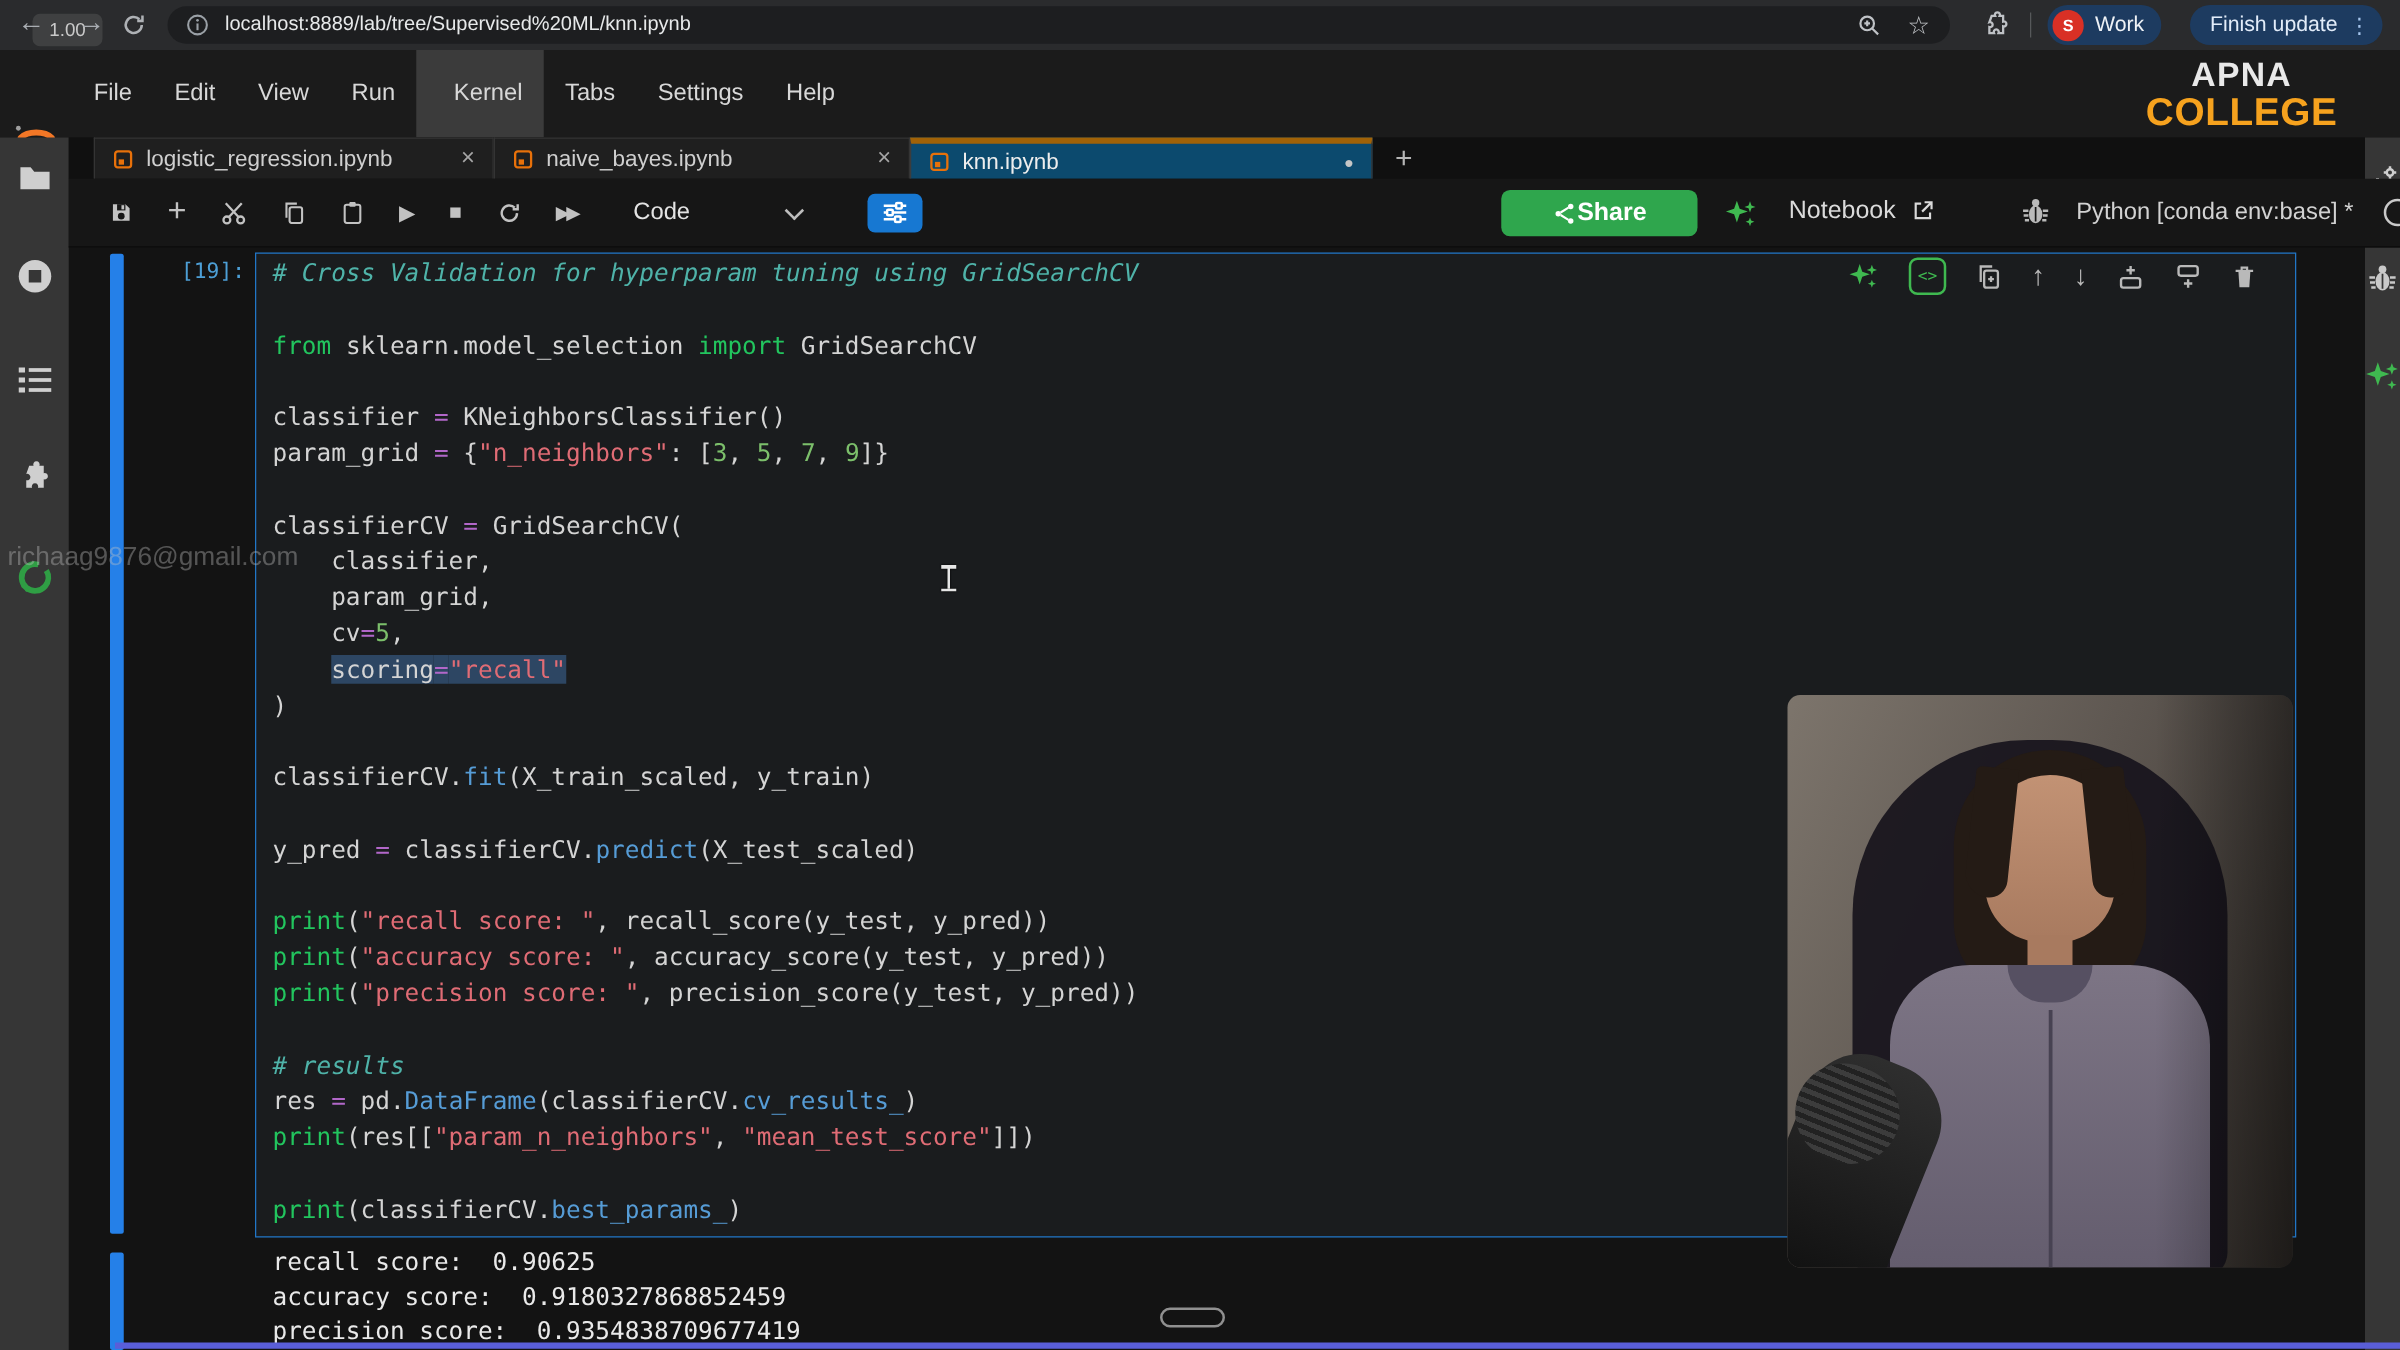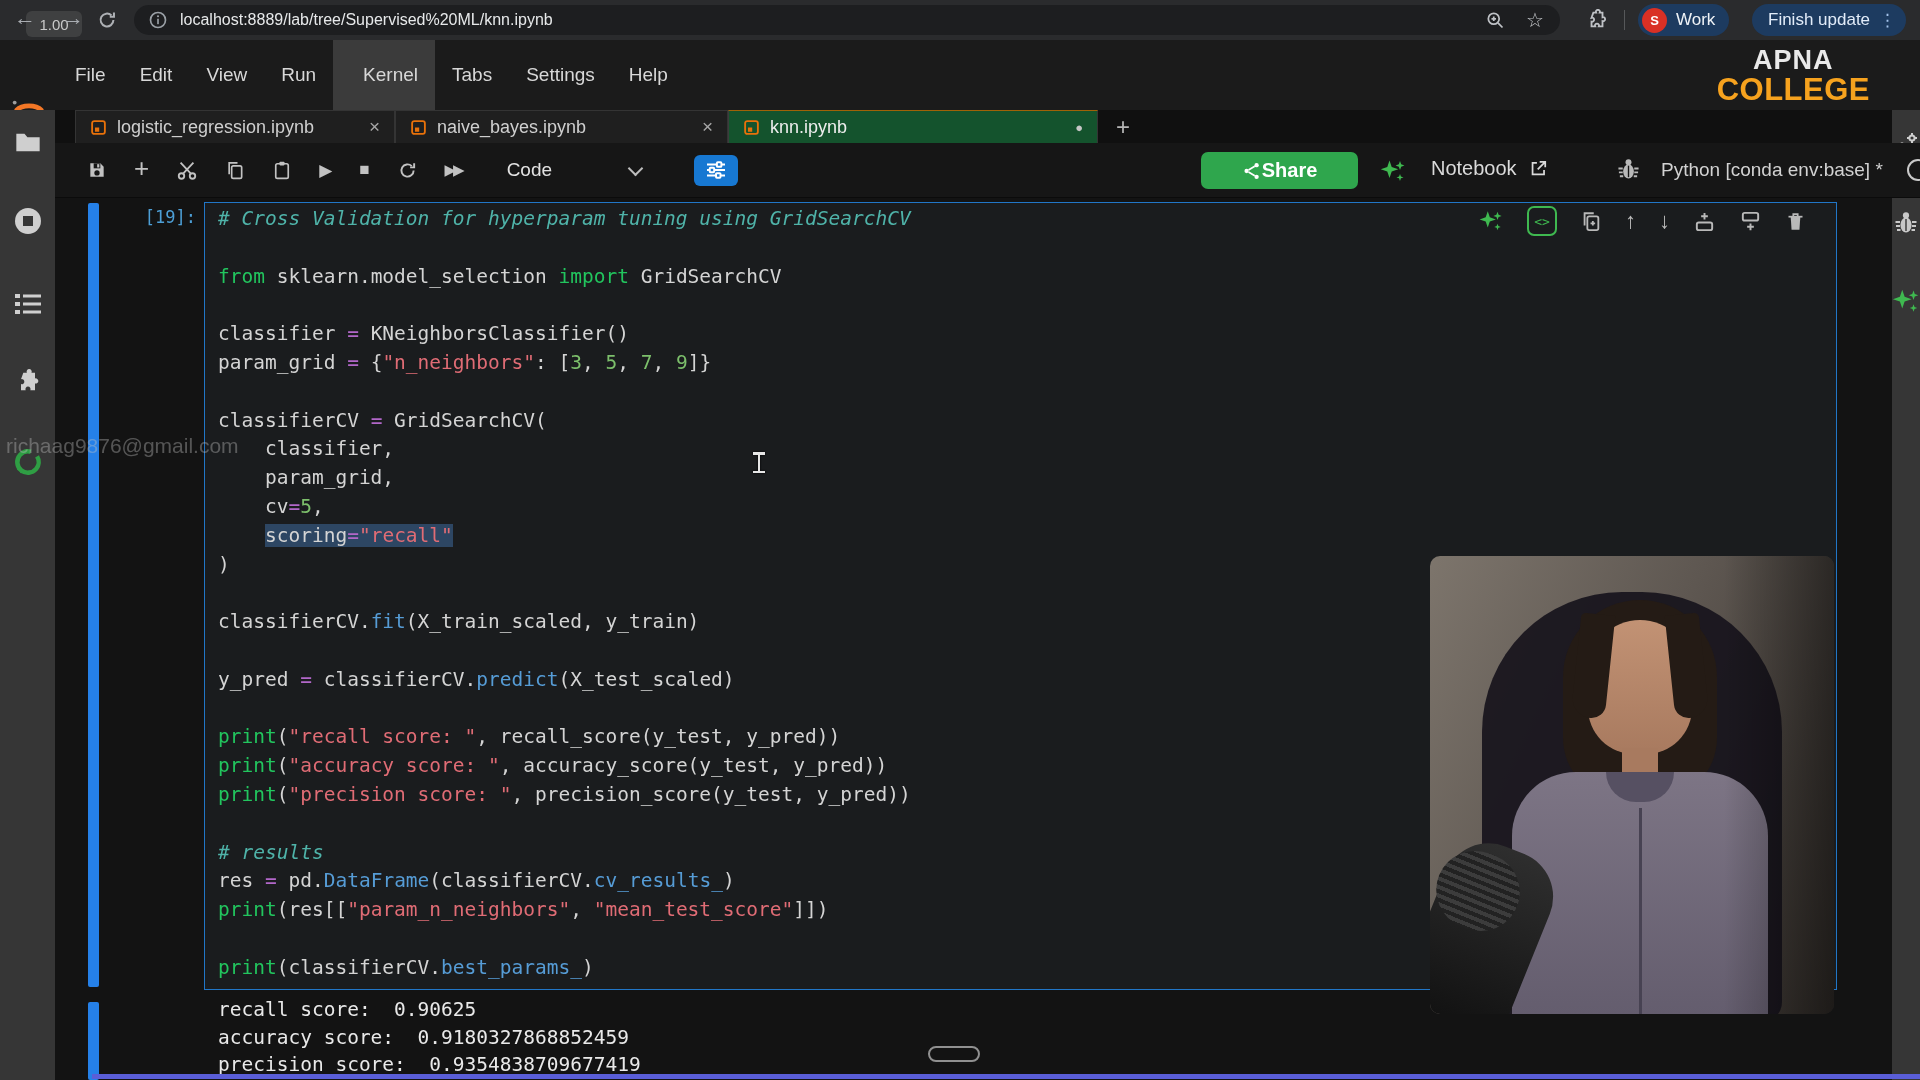--- a/index.html
+++ b/index.html
@@ -44,21 +44,21 @@
   
   .left-rail { position:absolute; left:0; top:110px; width:55px; bottom:0; background:#363636; }
   .rail-icon { position:absolute; left:50%; transform:translateX(-50%); }
   .right-rail { position:absolute; right:0; top:110px; width:28px; bottom:0; background:#363636; }
 
   
   .tabbar { position:absolute; left:55px; top:110px; width:1837px; height:33px; background:#101010; display:flex; padding-left:20px; }
   .tab { display:flex; align-items:center; gap:10px; padding:0 14px; background:#1f1f1f; border:1px solid #343434;
     border-bottom:none; color:#cfcfcf; font-size:18px; }
   .tab-1 { width:320px; } .tab-2 { width:333px; } .tab-3 { width:370px; }
-  .tab.active { background:#14532d; border-top:1px solid #a16207; border-left-color:#3c3c3c; color:#ededed; }
+  .tab.active { background:#0c4a6e; border-top:5px solid #a16207; border-left-color:#3c3c3c; color:#ededed; }
   .tab-close { margin-left:auto; color:#a6a6a6; font-size:19px; }
   .tab-dirty { margin-left:auto; color:#c6c6c6; font-size:13px; }
   .newtab { display:flex; align-items:center; padding:0 18px; color:#b5b5b5; font-size:24px; }
 
   
   .toolbar { position:absolute; left:55px; top:143px; width:1865px; height:55px; background:#161616; border-bottom:1px solid #0b0b0b; }
   .tb-left { position:absolute; left:32px; top:0; height:100%; display:flex; align-items:center; gap:27px; color:#c2c2c2; }
   .tb-glyph { font-size:17px; color:#c2c2c2; }
   .tb-plus { font-size:26px; margin-top:-3px; }
   .ffwd { letter-spacing:-3px; font-size:15px; }

